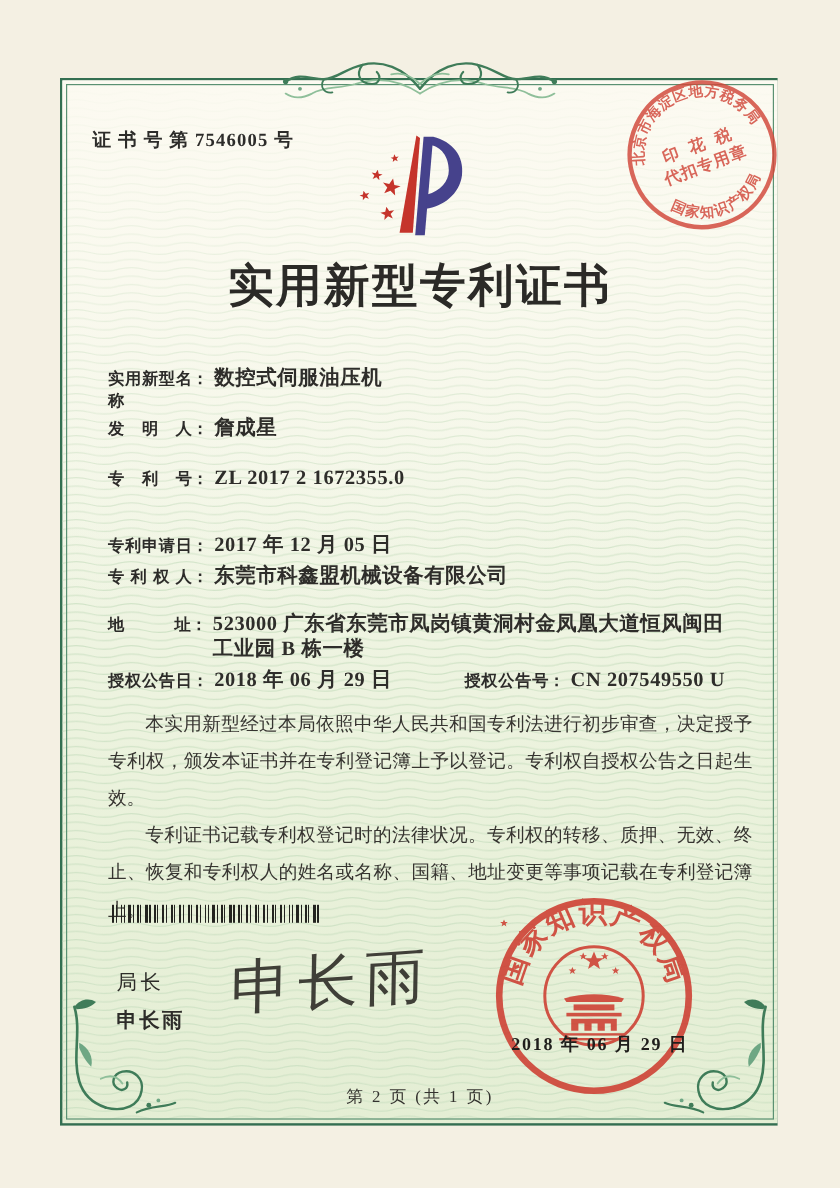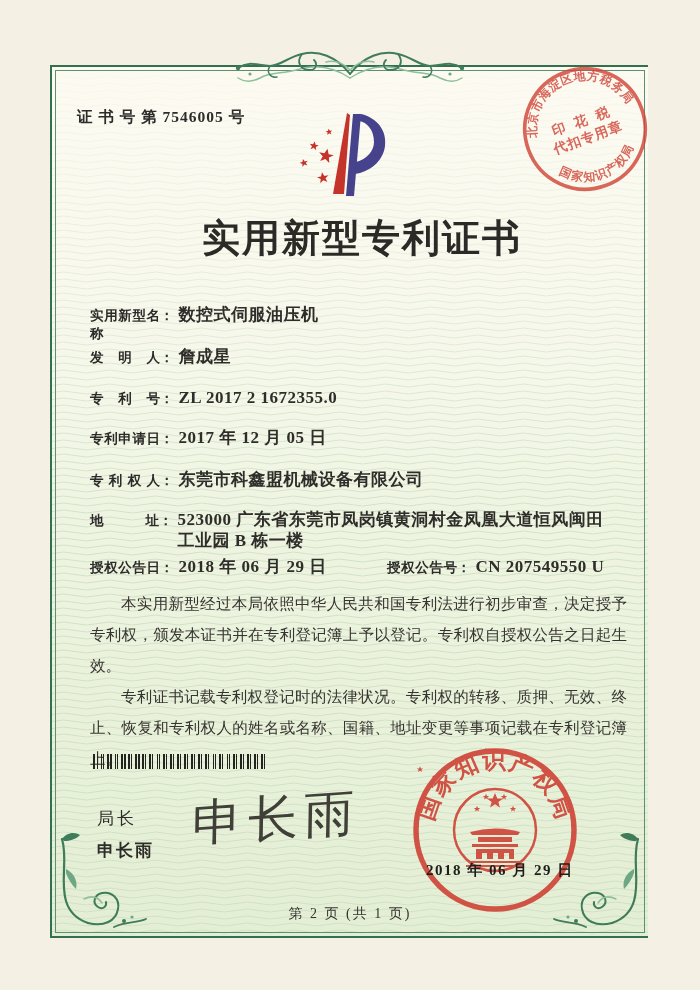--- a/index.html
+++ b/index.html
@@ -9,28 +9,28 @@
   
   .cert{position:absolute;left:50px;top:65px;width:600px;height:873px;box-sizing:border-box;
         border:2.5px solid #336f51;background:linear-gradient(180deg,#fbfaf0 0%,#f2f6e6 38%,#e9f1da 75%,#e4eed4 100%);}
   .cert::after{content:"";position:absolute;inset:3px;border:1px solid #5a9172;pointer-events:none;z-index:2;}
   .waves{position:absolute;inset:0;width:100%;height:100%;z-index:0;opacity:.85;}
   .fade{position:absolute;inset:0;z-index:1;background:linear-gradient(180deg,rgba(252,250,241,.95) 0%,rgba(252,250,241,.55) 18%,rgba(252,250,241,0) 52%);}
 
   .cert-no{position:absolute;left:25px;top:40px;z-index:3;font-size:15.5px;font-weight:700;color:#2d2c2a;letter-spacing:1px;}
   .logo{position:absolute;left:245px;top:45px;z-index:3;}
   .title{position:absolute;left:0;top:146px;width:100%;margin:0;z-index:3;text-align:center;
-         font-size:38px;font-weight:700;letter-spacing:2px;color:#2b2a27;padding-left:12px;}
+         font-size:38px;font-weight:700;letter-spacing:2px;color:#2b2a27;}
 
   .fieldrow{position:absolute;left:38px;width:540px;z-index:3;display:flex;align-items:baseline;}
   .flabel{display:inline-block;width:70px;font-size:13.5px;font-weight:700;color:#2c2b29;
           text-align:justify;text-align-last:justify;}
   .fcolon{font-size:13.5px;font-weight:700;color:#2c2b29;}
   .fvalue{margin-left:5px;font-size:17px;font-weight:600;color:#2e2d2a;letter-spacing:.5px;line-height:21px;white-space:pre-line;}
-  .row1{top:237px}.row2{top:279px}.row3{top:320px}.row4{top:360px}.row5{top:402px}.row6{top:442px}
+  .row1{top:237px}.row2{top:279px}.row3{top:320px}.row4{top:376px}.row5{top:402px}.row6{top:442px}
   .rowg{top:489px}
   .grant-right{position:absolute;left:297px;top:0;display:flex;align-items:baseline;}
 
   .bodytext{position:absolute;left:38px;top:521px;width:537px;z-index:3;}
   .bodytext p{margin:0;text-indent:2em;font-size:15.5px;line-height:31px;color:#363430;font-weight:500;text-align:justify;}
 
   .barcode{position:absolute;left:41px;top:687px;width:175px;height:15px;z-index:3;
     background:repeating-linear-gradient(90deg,#23231f 0 2px,transparent 2px 3.5px,#23231f 3.5px 4.5px,transparent 4.5px 7.5px,#23231f 7.5px 9px,transparent 9px 10px,#23231f 10px 10.8px,transparent 10.8px 14px);}
 
   .official-role{position:absolute;left:45px;top:740px;z-index:3;font-size:17px;font-weight:400;letter-spacing:3px;color:#2d2c29;}

